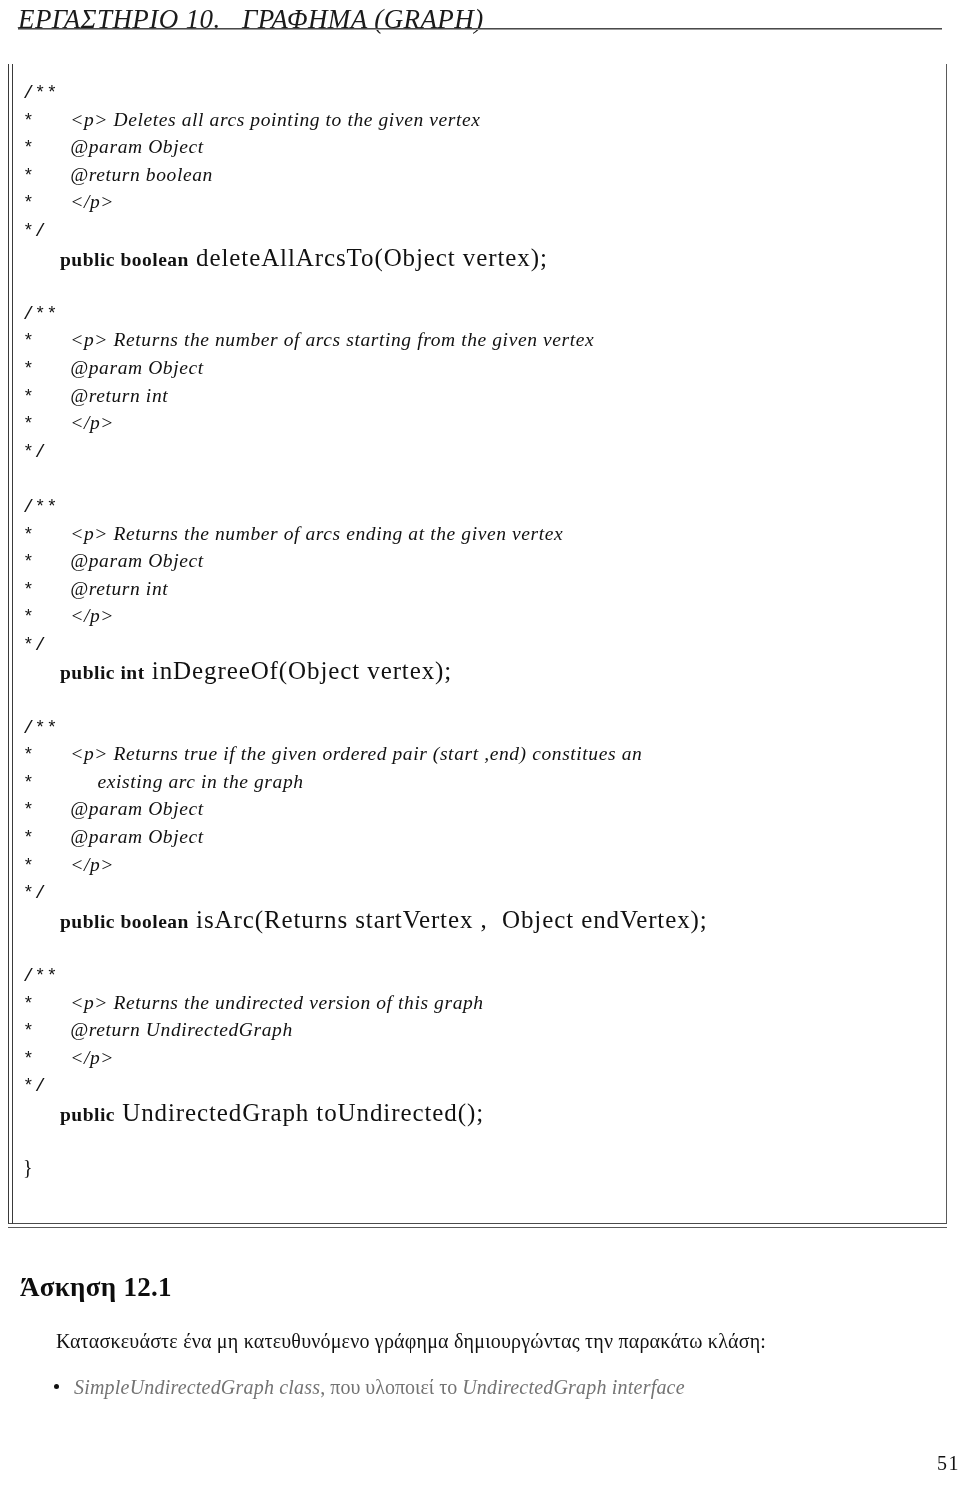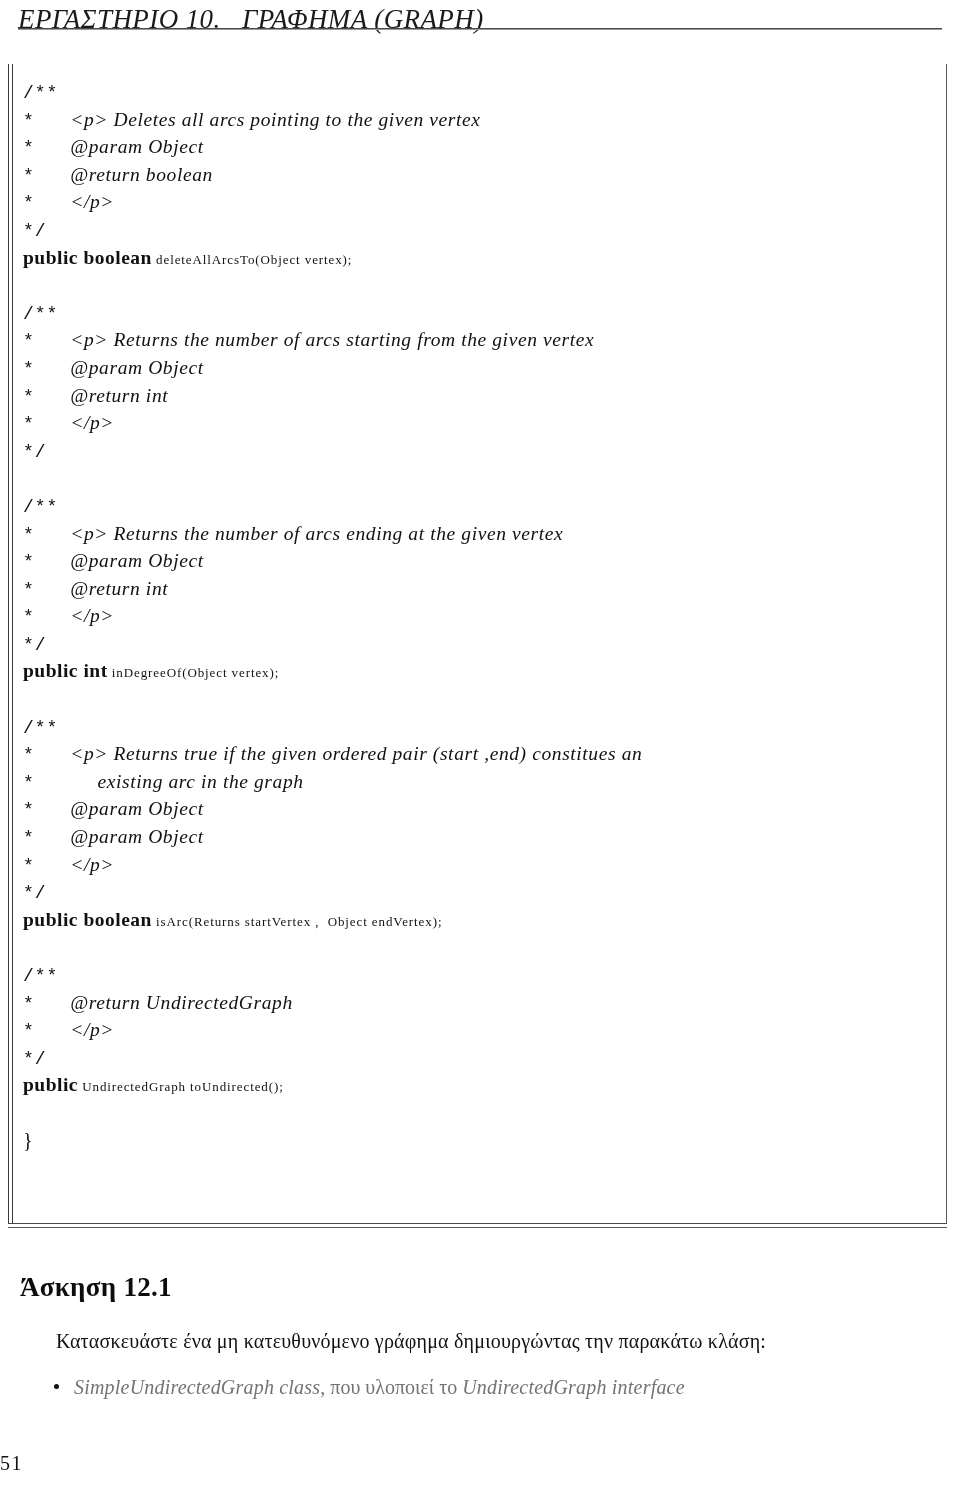--- a/index.html
+++ b/index.html
@@ -105,27 +105,28 @@
     font-size: 19.5px;
     letter-spacing: 0.6px;
   }
   
   .tok-kw {
     font-family: "Liberation Serif", "DejaVu Serif", serif;
     font-weight: bold;
     font-style: normal;
     font-size: 19.5px;
     letter-spacing: 0.5px;
+    margin-left: 37px;
   }
   
   .tok-id {
     font-family: "Liberation Serif", "DejaVu Serif", serif;
     font-weight: 400;
     font-style: normal;
-    font-size: 13px;
+    font-size: 25px;
     letter-spacing: 0.9px;
   }
   .tok-brace {
     font-family: "Liberation Serif", "DejaVu Serif", serif;
     font-size: 20px;
   }
 
   
   .exercise-heading {
     position: absolute;
@@ -184,21 +185,21 @@
     font-family: "Liberation Serif", "DejaVu Serif", serif;
     font-style: normal;
   }
 
   
   .page-number {
     position: absolute;
     left: 0;
     top: 1452px;
     width: 960px;
-    text-align: left;
+    text-align: right;
     font-family: "Liberation Serif", "DejaVu Serif", serif;
     font-size: 20px;
     letter-spacing: 1.5px;
     color: #111111;
   }
 </style>
 </head>
 <body>
 
 <div class="page-header">
@@ -234,20 +235,21 @@
       <div class="code-line"><span class="tok-delim">/**</span></div>
       <div class="code-line"><span class="tok-delim">*</span><span class="tok-delim">   </span><span class="tok-comment">&lt;p&gt; Returns true if the given ordered pair (start ,end) constitues an</span></div>
       <div class="code-line"><span class="tok-delim">*</span><span class="tok-delim">   </span><span class="tok-comment">     existing arc in the graph</span></div>
       <div class="code-line"><span class="tok-delim">*</span><span class="tok-delim">   </span><span class="tok-comment">@param Object</span></div>
       <div class="code-line"><span class="tok-delim">*</span><span class="tok-delim">   </span><span class="tok-comment">@param Object</span></div>
       <div class="code-line"><span class="tok-delim">*</span><span class="tok-delim">   </span><span class="tok-comment">&lt;/p&gt;</span></div>
       <div class="code-line"><span class="tok-delim">*/</span></div>
       <div class="code-line"><span class="tok-kw">public boolean</span><span class="tok-id"> </span><span class="tok-id">isArc(Returns startVertex ,  Object endVertex);</span></div>
       <div class="code-line blank"> </div>
       <div class="code-line"><span class="tok-delim">/**</span></div>
+      <div class="code-line"><span class="tok-delim">*</span><span class="tok-delim">   </span><span class="tok-comment">&lt;p&gt; Returns the undirected version of this graph</span></div>
       <div class="code-line"><span class="tok-delim">*</span><span class="tok-delim">   </span><span class="tok-comment">@return UndirectedGraph</span></div>
       <div class="code-line"><span class="tok-delim">*</span><span class="tok-delim">   </span><span class="tok-comment">&lt;/p&gt;</span></div>
       <div class="code-line"><span class="tok-delim">*/</span></div>
       <div class="code-line"><span class="tok-kw">public</span><span class="tok-id"> </span><span class="tok-id">UndirectedGraph toUndirected();</span></div>
       <div class="code-line blank"> </div>
       <div class="code-line"><span class="tok-brace">}</span></div>
     </div>
 </div>
 
 <div class="exercise-heading">Άσκηση 12.1</div>

